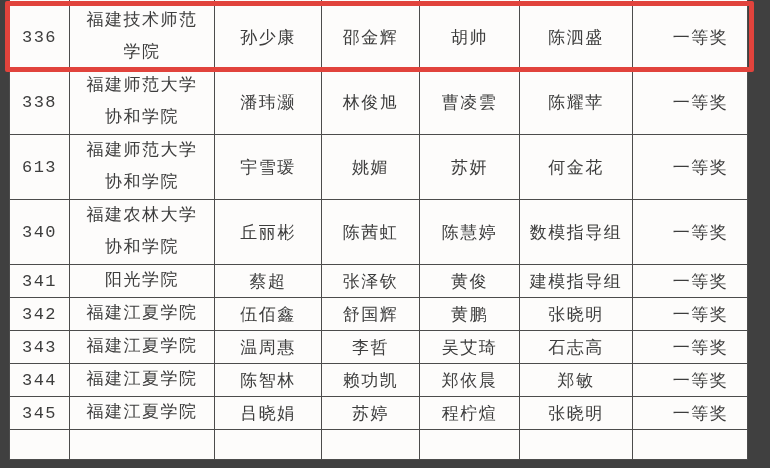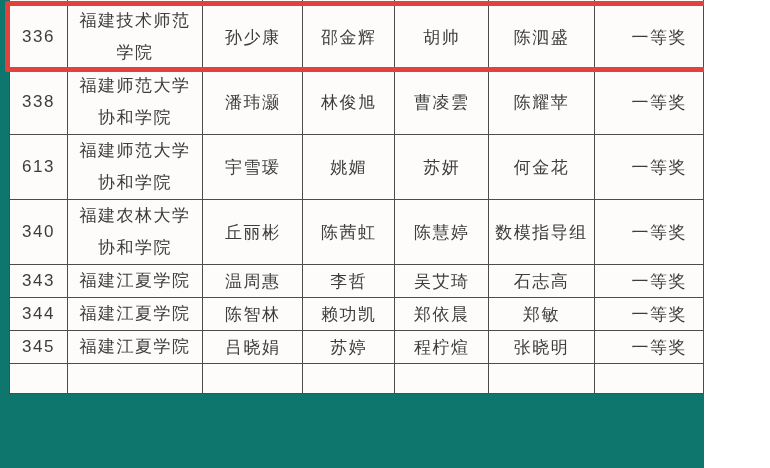--- a/index.html
+++ b/index.html
@@ -1,23 +1,23 @@
 <!DOCTYPE html>
 <html><head>
 <meta charset="utf-8">
 <style>
   * { margin: 0; padding: 0; box-sizing: border-box; }
   html, body { background: #ffffff; }
   .page {
     position: relative;
-    width: 704px;
+    width: 770px;
     height: 468px;
     overflow: hidden;
-    background: #0f766e;
-    font-family: Liberation Sans, sans-serif;
+    background: #404040;
+    font-family: Liberation Mono, monospace;
   }
   table.award-table {
     position: absolute;
     left: 9px;
     top: -12px;
     border-collapse: collapse;
     table-layout: fixed;
   }
   table.award-table td {
     border: 1.6px solid #4c4c4c;
@@ -99,20 +99,38 @@
           <td class="col-number">340</td>
           <td class="col-institution">福建农林大学
 协和学院</td>
           <td class="col-member1">丘丽彬</td>
           <td class="col-member2">陈茜虹</td>
           <td class="col-member3">陈慧婷</td>
           <td class="col-member4">数模指导组</td>
           <td class="col-award">一等奖</td>
         </tr>
         <tr class="short">
+          <td class="col-number">341</td>
+          <td class="col-institution">阳光学院</td>
+          <td class="col-member1">蔡超</td>
+          <td class="col-member2">张泽钦</td>
+          <td class="col-member3">黄俊</td>
+          <td class="col-member4">建模指导组</td>
+          <td class="col-award">一等奖</td>
+        </tr>
+        <tr class="short">
+          <td class="col-number">342</td>
+          <td class="col-institution">福建江夏学院</td>
+          <td class="col-member1">伍佰鑫</td>
+          <td class="col-member2">舒国辉</td>
+          <td class="col-member3">黄鹏</td>
+          <td class="col-member4">张晓明</td>
+          <td class="col-award">一等奖</td>
+        </tr>
+        <tr class="short">
           <td class="col-number">343</td>
           <td class="col-institution">福建江夏学院</td>
           <td class="col-member1">温周惠</td>
           <td class="col-member2">李哲</td>
           <td class="col-member3">吴艾琦</td>
           <td class="col-member4">石志高</td>
           <td class="col-award">一等奖</td>
         </tr>
         <tr class="short">
           <td class="col-number">344</td>

